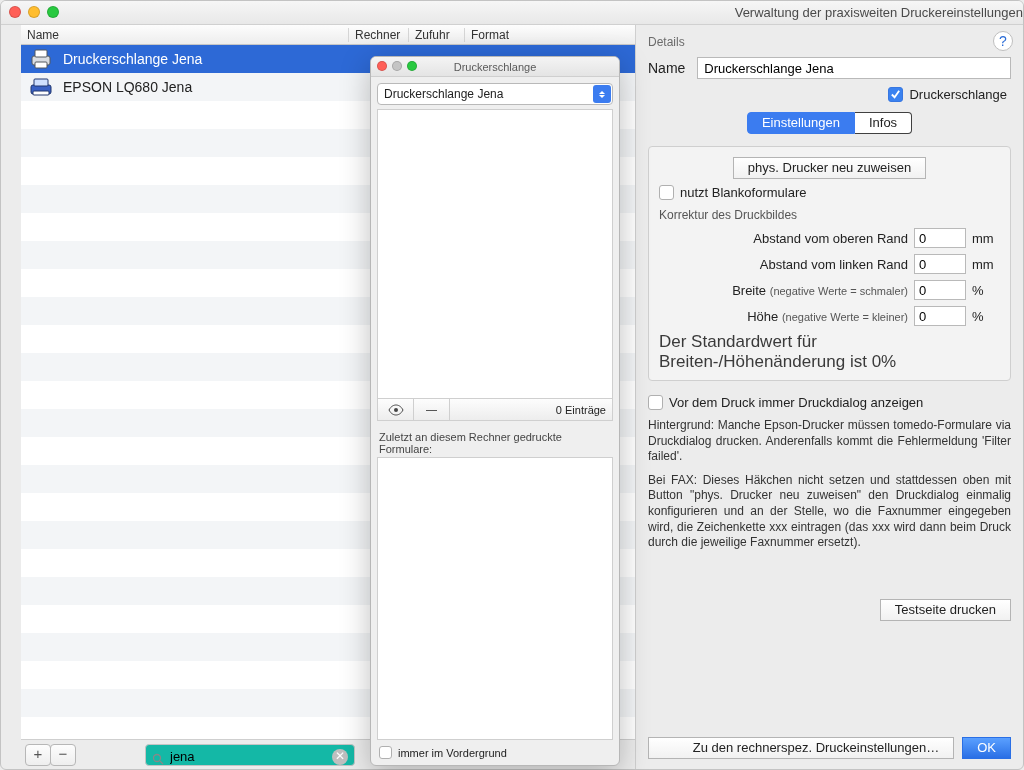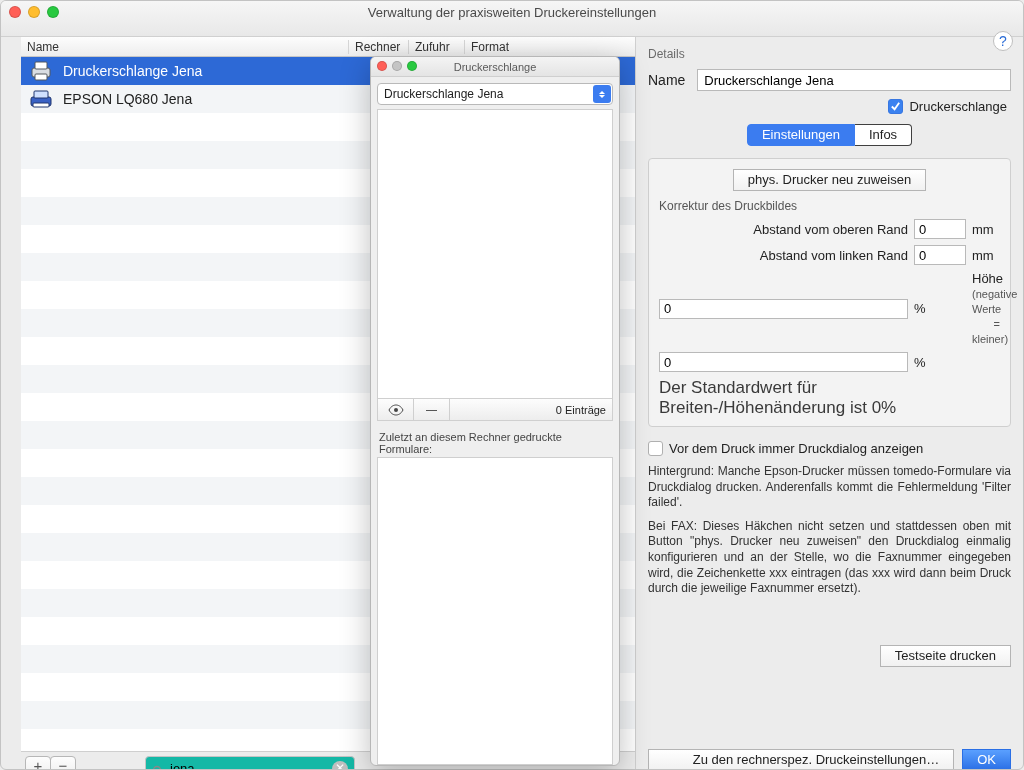--- a/index.html
+++ b/index.html
@@ -19,23 +19,23 @@
   .main-window {
     position: absolute;
     left: 0; top: 0;
     width: 1024px; height: 770px;
     background: #ececec;
     border: 1px solid #c3c3c3;
     border-radius: 6px;
     overflow: hidden;
   }
   .titlebar {
-    height: 36px;
+    height: 24px;
     line-height: 24px;
-    text-align: center;
+    text-align: right;
     font-size: 13px;
     color: #4a4a4a;
     position: relative;
     border-bottom: 1px solid #d0d0d0;
     background: linear-gradient(#f6f6f6,#e8e8e8);
   }
   .traffic-lights {
     position: absolute;
     left: 8px; top: 5px;
     display: flex; gap: 7px;
@@ -384,32 +384,40 @@
       <div class="segmented">
         <div class="seg active">Einstellungen</div>
         <div class="seg">Infos</div>
       </div>
 
       <div class="group">
         <div style="text-align:center">
           <span class="btn">phys. Drucker neu zuweisen</span>
         </div>
 
+        <div class="row-line">
+          <span class="mac-check off"></span>
+          <span>nutzt Blankoformulare</span>
+        </div>
 
         <div style="margin-top:8px;font-size:12px;color:#555">Korrektur des Druckbildes</div>
 
         <div class="field-grid">
           <span class="lbl">Abstand vom oberen Rand</span>
           <input class="num-input" value="0" style="">
           <span>mm</span>
 
           <span class="lbl">Abstand vom linken Rand</span>
           <input class="num-input" value="0" style="">
           <span>mm</span>
 
+          <span class="lbl">
+            <span>Breite</span>
+            <span class="hint">(negative Werte = schmaler)</span>
+          </span>
           <input class="num-input" value="0" style="">
           <span>%</span>
 
           <span class="lbl">
             <span>Höhe</span>
             <span class="hint">(negative Werte = kleiner)</span>
           </span>
           <input class="num-input" value="0" style="">
           <span>%</span>
         </div>
@@ -460,13 +468,17 @@
           <circle cx="8" cy="6" r="2" fill="#444"></circle>
         </svg>
     </div>
     <div class="pbtn">—</div>
     <div class="count">0 Einträge</div>
   </div>
 
   <div class="popup-label">Zuletzt an diesem Rechner gedruckte Formulare:</div>
   <div class="popup-area"></div>
 
+  <div class="popup-footer">
+    <span class="mac-check off" style="width:13px;height:13px"></span>
+    <span>immer im Vordergrund</span>
+  </div>
 </div>
 
 </body></html>

